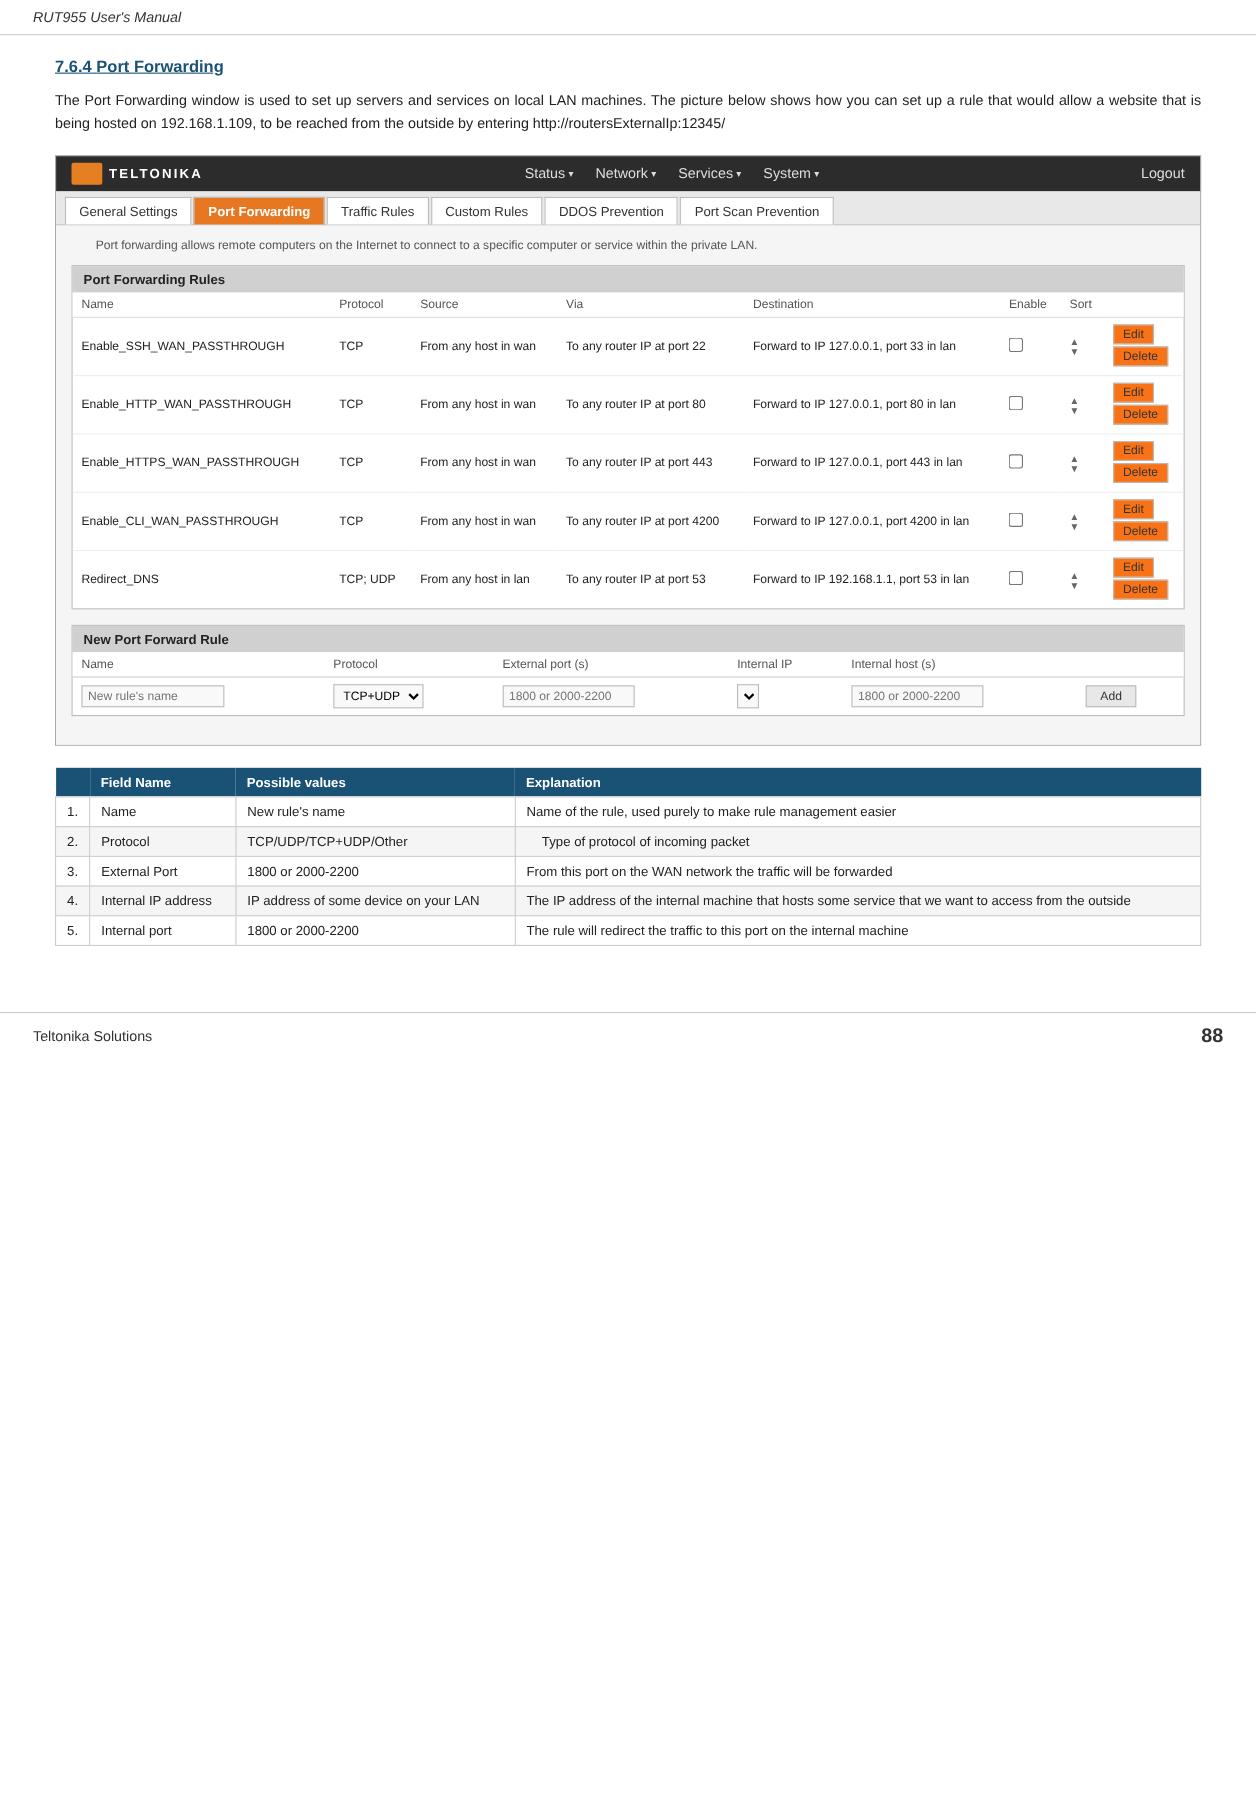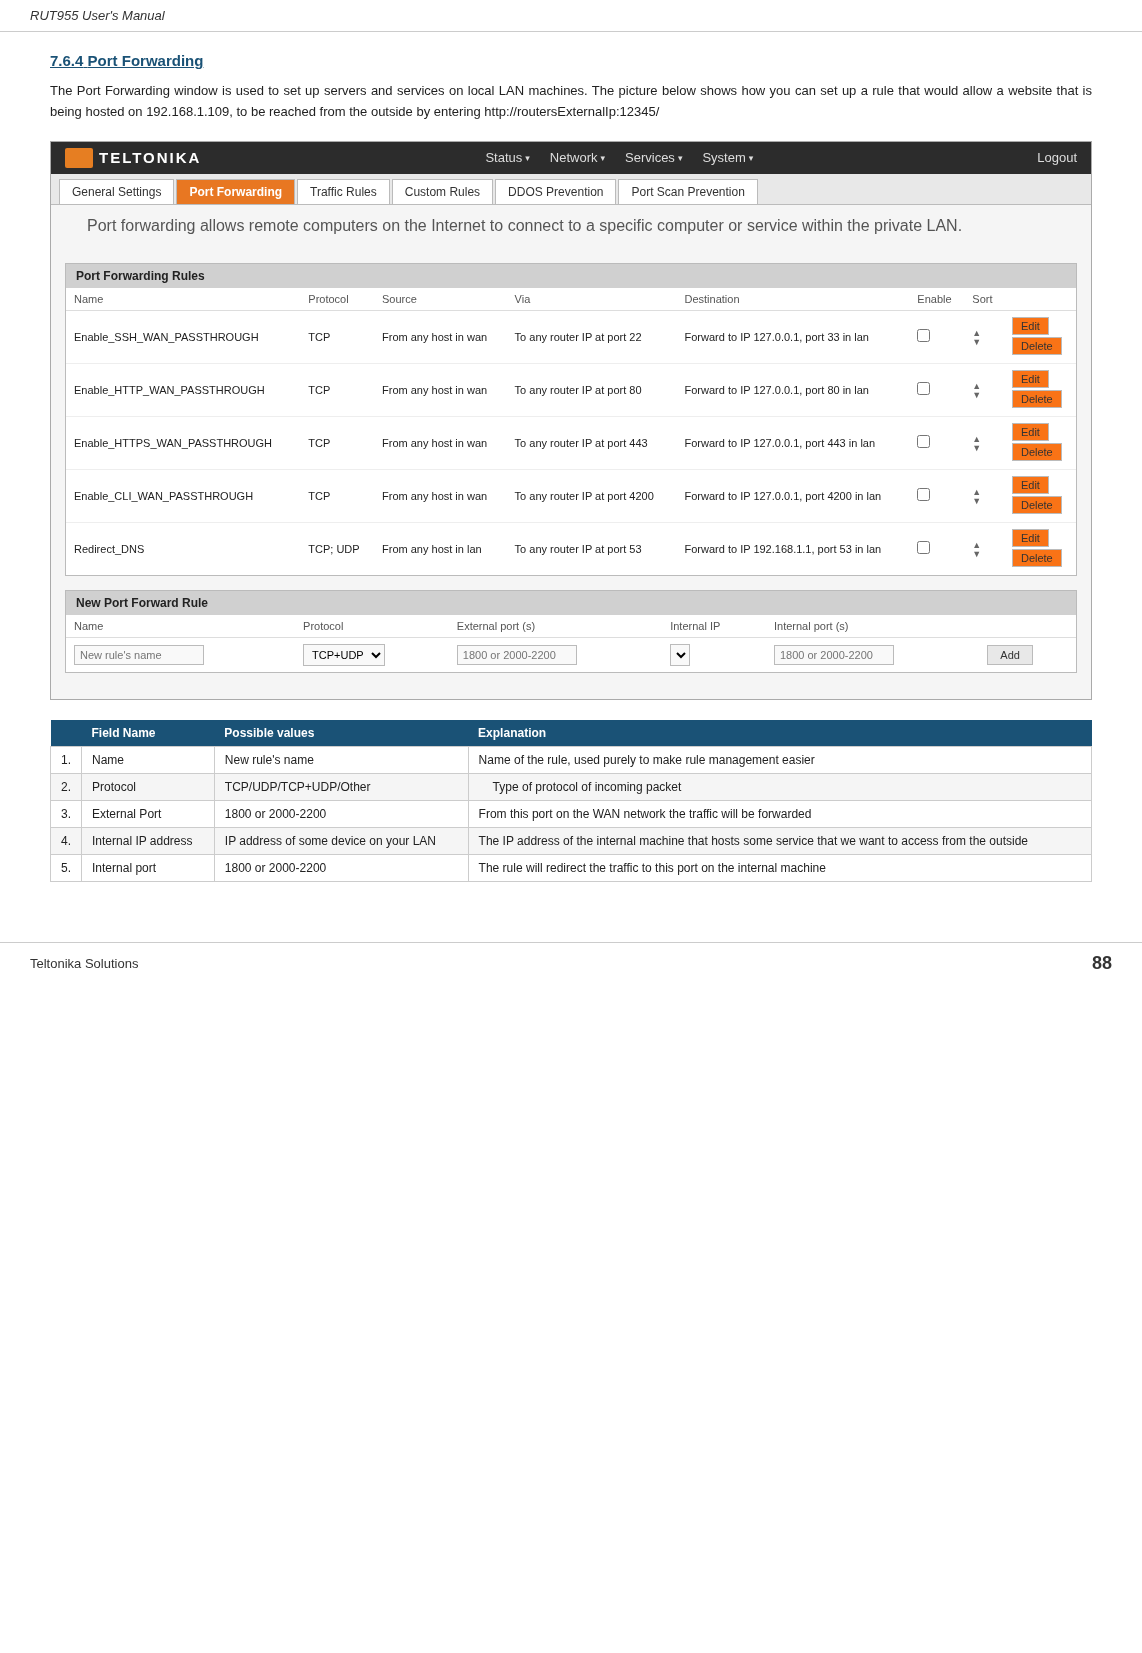--- a/index.html
+++ b/index.html
@@ -68,21 +68,21 @@
       gap: 6px;
     }
     .router-topbar .logo-icon {
       width: 28px;
       height: 20px;
       background: #e67e22;
       display: inline-block;
       border-radius: 2px;
     }
     .router-topbar .logo-text {
-      font-size: 15px;
+      font-size: 12px;
       font-weight: bold;
       letter-spacing: 2px;
       color: #fff;
     }
     .router-topbar .nav-items {
       display: flex;
       gap: 20px;
       align-items: center;
     }
     .router-topbar .nav-item {
@@ -127,23 +127,23 @@
       background: #f5f5f5;
       padding: 12px 14px;
     }
     .fw-title {
       font-size: 16px;
       font-weight: bold;
       color: #cc0000;
       margin-bottom: 8px;
     }
     .fw-desc {
-      font-size: 16px;
+      font-size: 11px;
       color: #555;
-      margin-bottom: 28px;
+      margin-bottom: 12px;
       padding-left: 22px;
     }
     .section-box {
       border: 1px solid #bbb;
       background: #fff;
       margin-bottom: 14px;
     }
     .section-box-header {
       background: #d0d0d0;
       padding: 5px 10px;
@@ -419,21 +419,21 @@
 
       <div class="section-box">
         <div class="section-box-header">New Port Forward Rule</div>
         <table class="new-rule-form">
           <thead>
             <tr>
               <th>Name</th>
               <th>Protocol</th>
               <th>External port (s)</th>
               <th>Internal IP</th>
-              <th>Internal port (s)</th>
+              <th>Internal host (s)</th>
               <th></th>
             </tr>
           </thead>
           <tbody>
             <tr>
               <td>
                 <input type="text" placeholder="New rule's name" style="width: 130px;">
               </td>
               <td>
                 <select>

